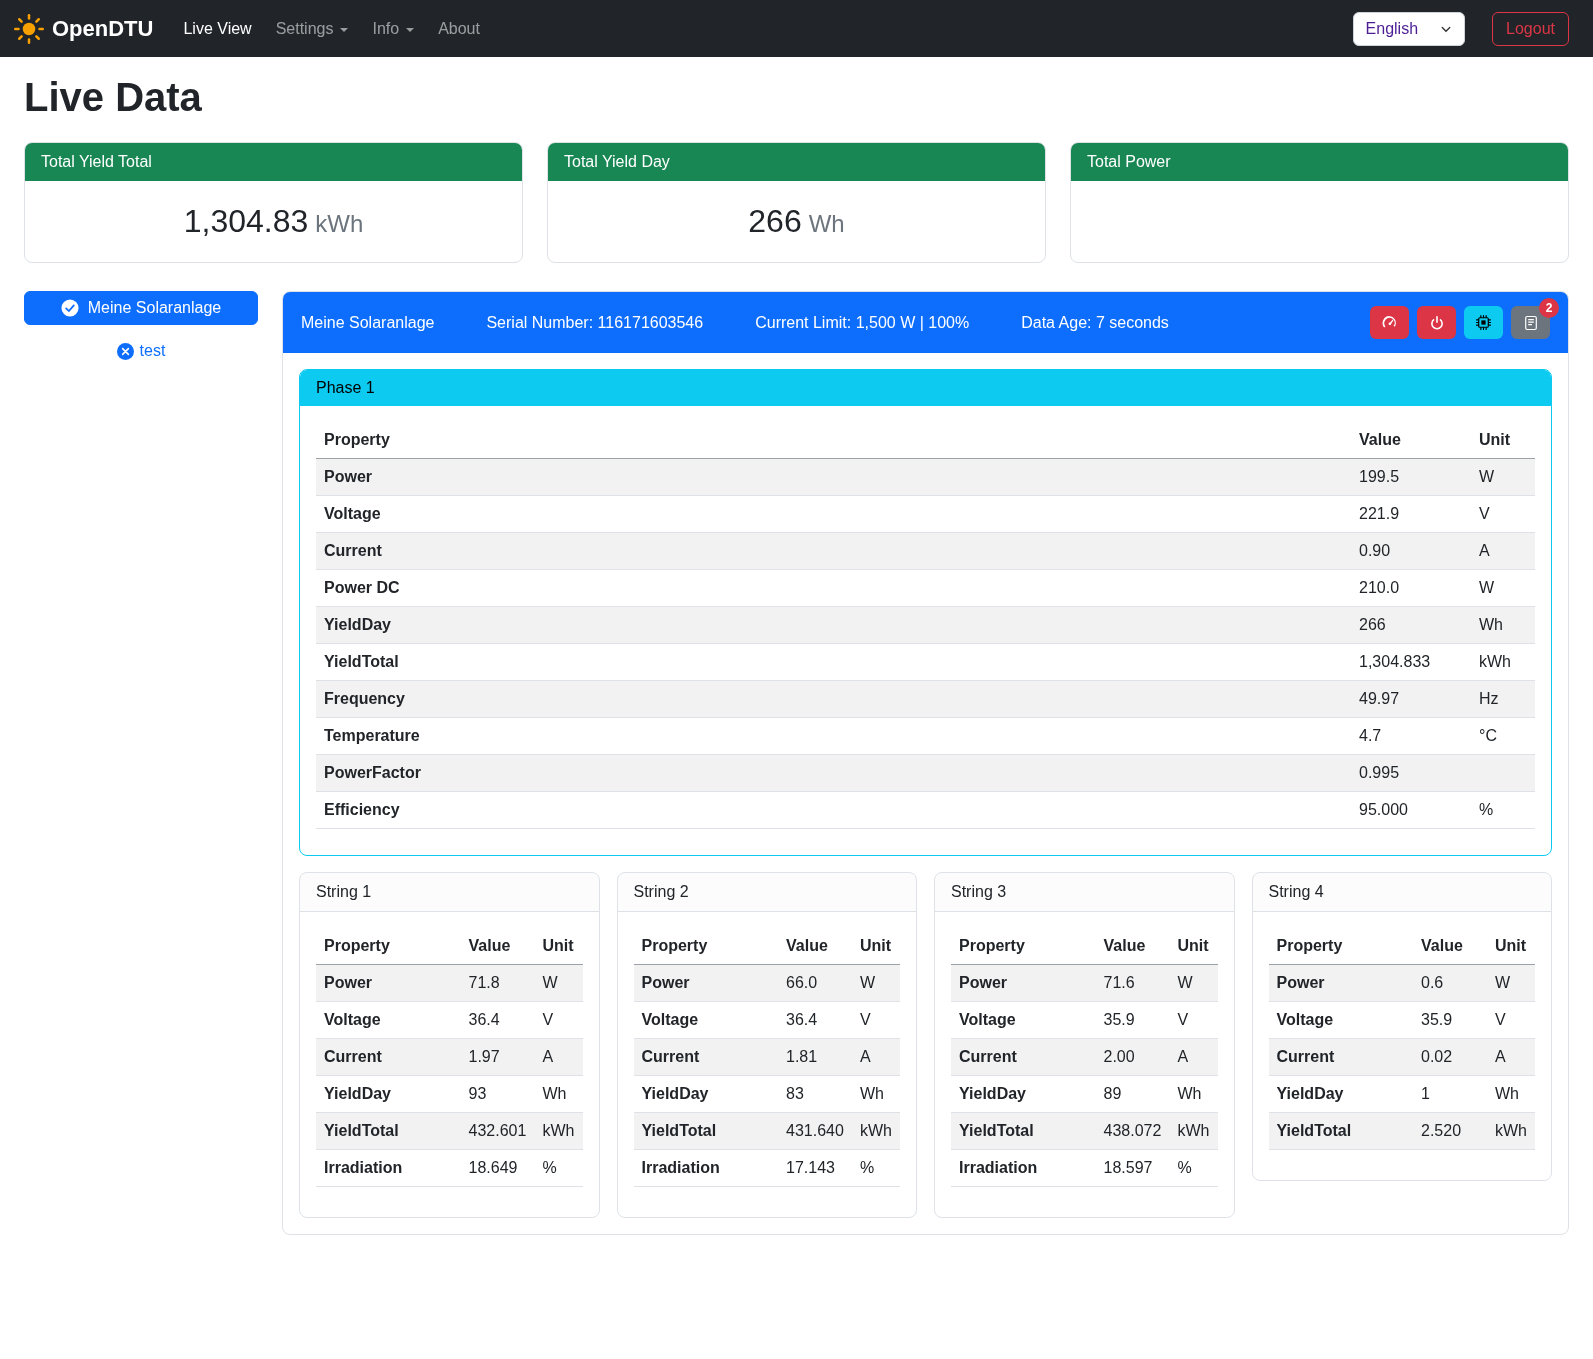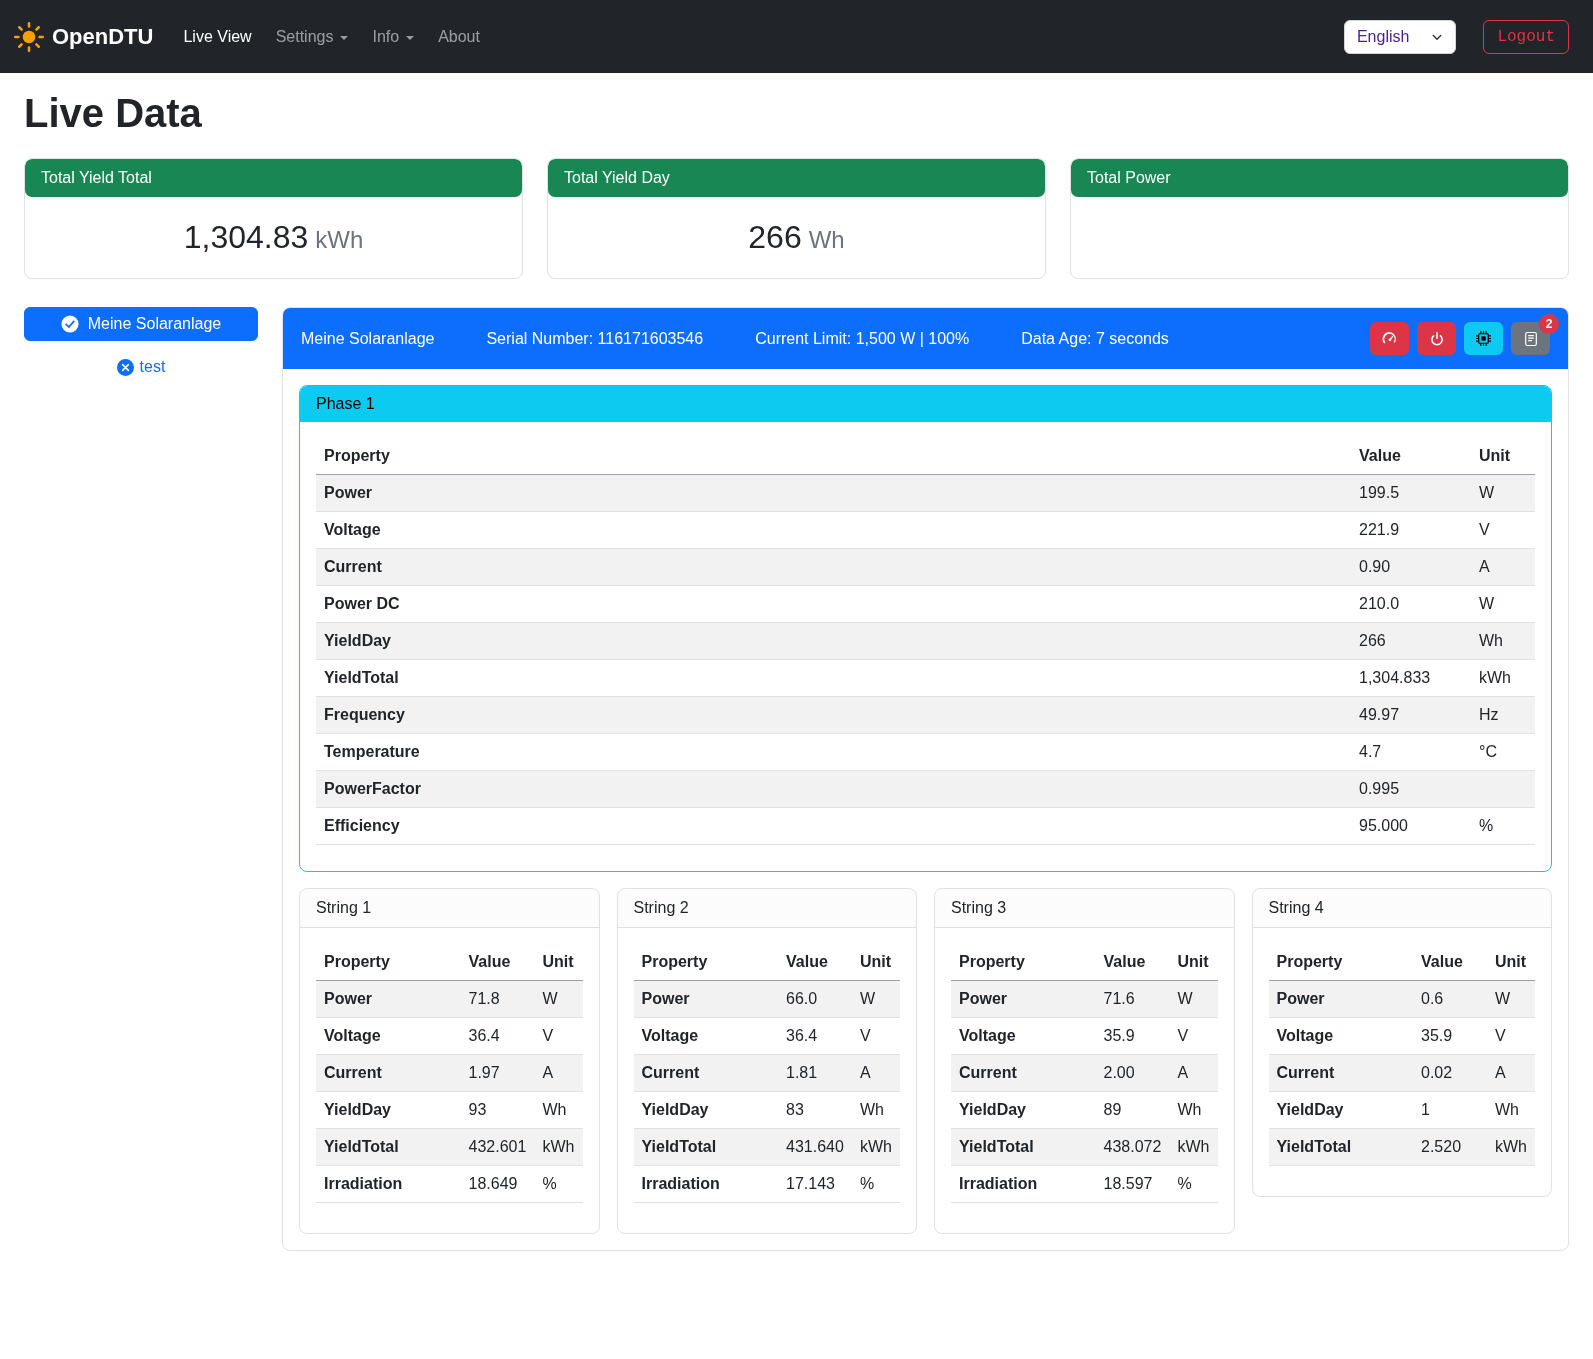--- a/index.html
+++ b/index.html
@@ -8,21 +8,21 @@
     width: 1593px;
     font-family: "Liberation Sans", "DejaVu Sans", sans-serif;
     font-size: 16px;
     color: #212529;
   }
   a { text-decoration: none; }
 
   
   .navbar {
     background: #212529;
-    height: 73px;
+    height: 57px;
     display: flex;
     align-items: center;
     padding: 0 24px 0 14px;
   }
   .brand {
     display: flex; align-items: center; gap: 8px;
     color: #fff; font-size: 22px; font-weight: 600;
     margin-right: 18px; cursor: pointer;
   }
   .icon-wrap { display: inline-flex; align-items: center; }
@@ -39,33 +39,33 @@
   }
   .nav-right { margin-left: auto; display: flex; align-items: center; gap: 27px; }
   .lang-select {
     background: #fff; border: 1px solid #ced4da; border-radius: 6px;
     padding: 7px 12px; display: flex; align-items: center; gap: 22px;
     font-size: 16px; color: #4c1d95; cursor: pointer;
   }
   .logout-btn {
     background: transparent; border: 1px solid #dc3545; color: #dc3545;
     border-radius: 6px; padding: 7px 13px; font-size: 16px; cursor: pointer;
-    font-family: Liberation Mono, monospace;
+    font-family: Liberation Sans, sans-serif;
   }
 
   
   .container { padding: 0 24px 26px; }
   .page-title { font-size: 40px; font-weight: 600; margin: 18px 0 22px; }
 
   .summary-row { display: flex; gap: 24px; margin-bottom: 28px; }
   .summary-card {
     flex: 1; border: 1px solid #dee2e6; border-radius: 8px;
     overflow: hidden; background: #fff;
   }
-  .summary-card .card-header { background: #198754; color: #fff; padding: 10px 16px; border-radius: 7px; }
+  .summary-card .card-header { background: #198754; color: #fff; padding: 10px 16px; }
   .summary-card .card-body { padding: 22px 16px; text-align: center; }
   .summary-value { font-size: 32px; font-weight: 500; color: #212529; }
   .summary-unit { font-size: 24px; color: #6c757d; margin-left: 7px; }
 
   .main-row { display: flex; gap: 24px; align-items: flex-start; }
   .sidebar { width: 234px; flex-shrink: 0; }
   .inverter-btn {
     width: 100%; background: #0d6efd; border: 1px solid #0d6efd; color: #fff;
     border-radius: 6px; padding: 7px 10px; font-size: 16px;
     display: flex; align-items: center; justify-content: center; gap: 9px;

